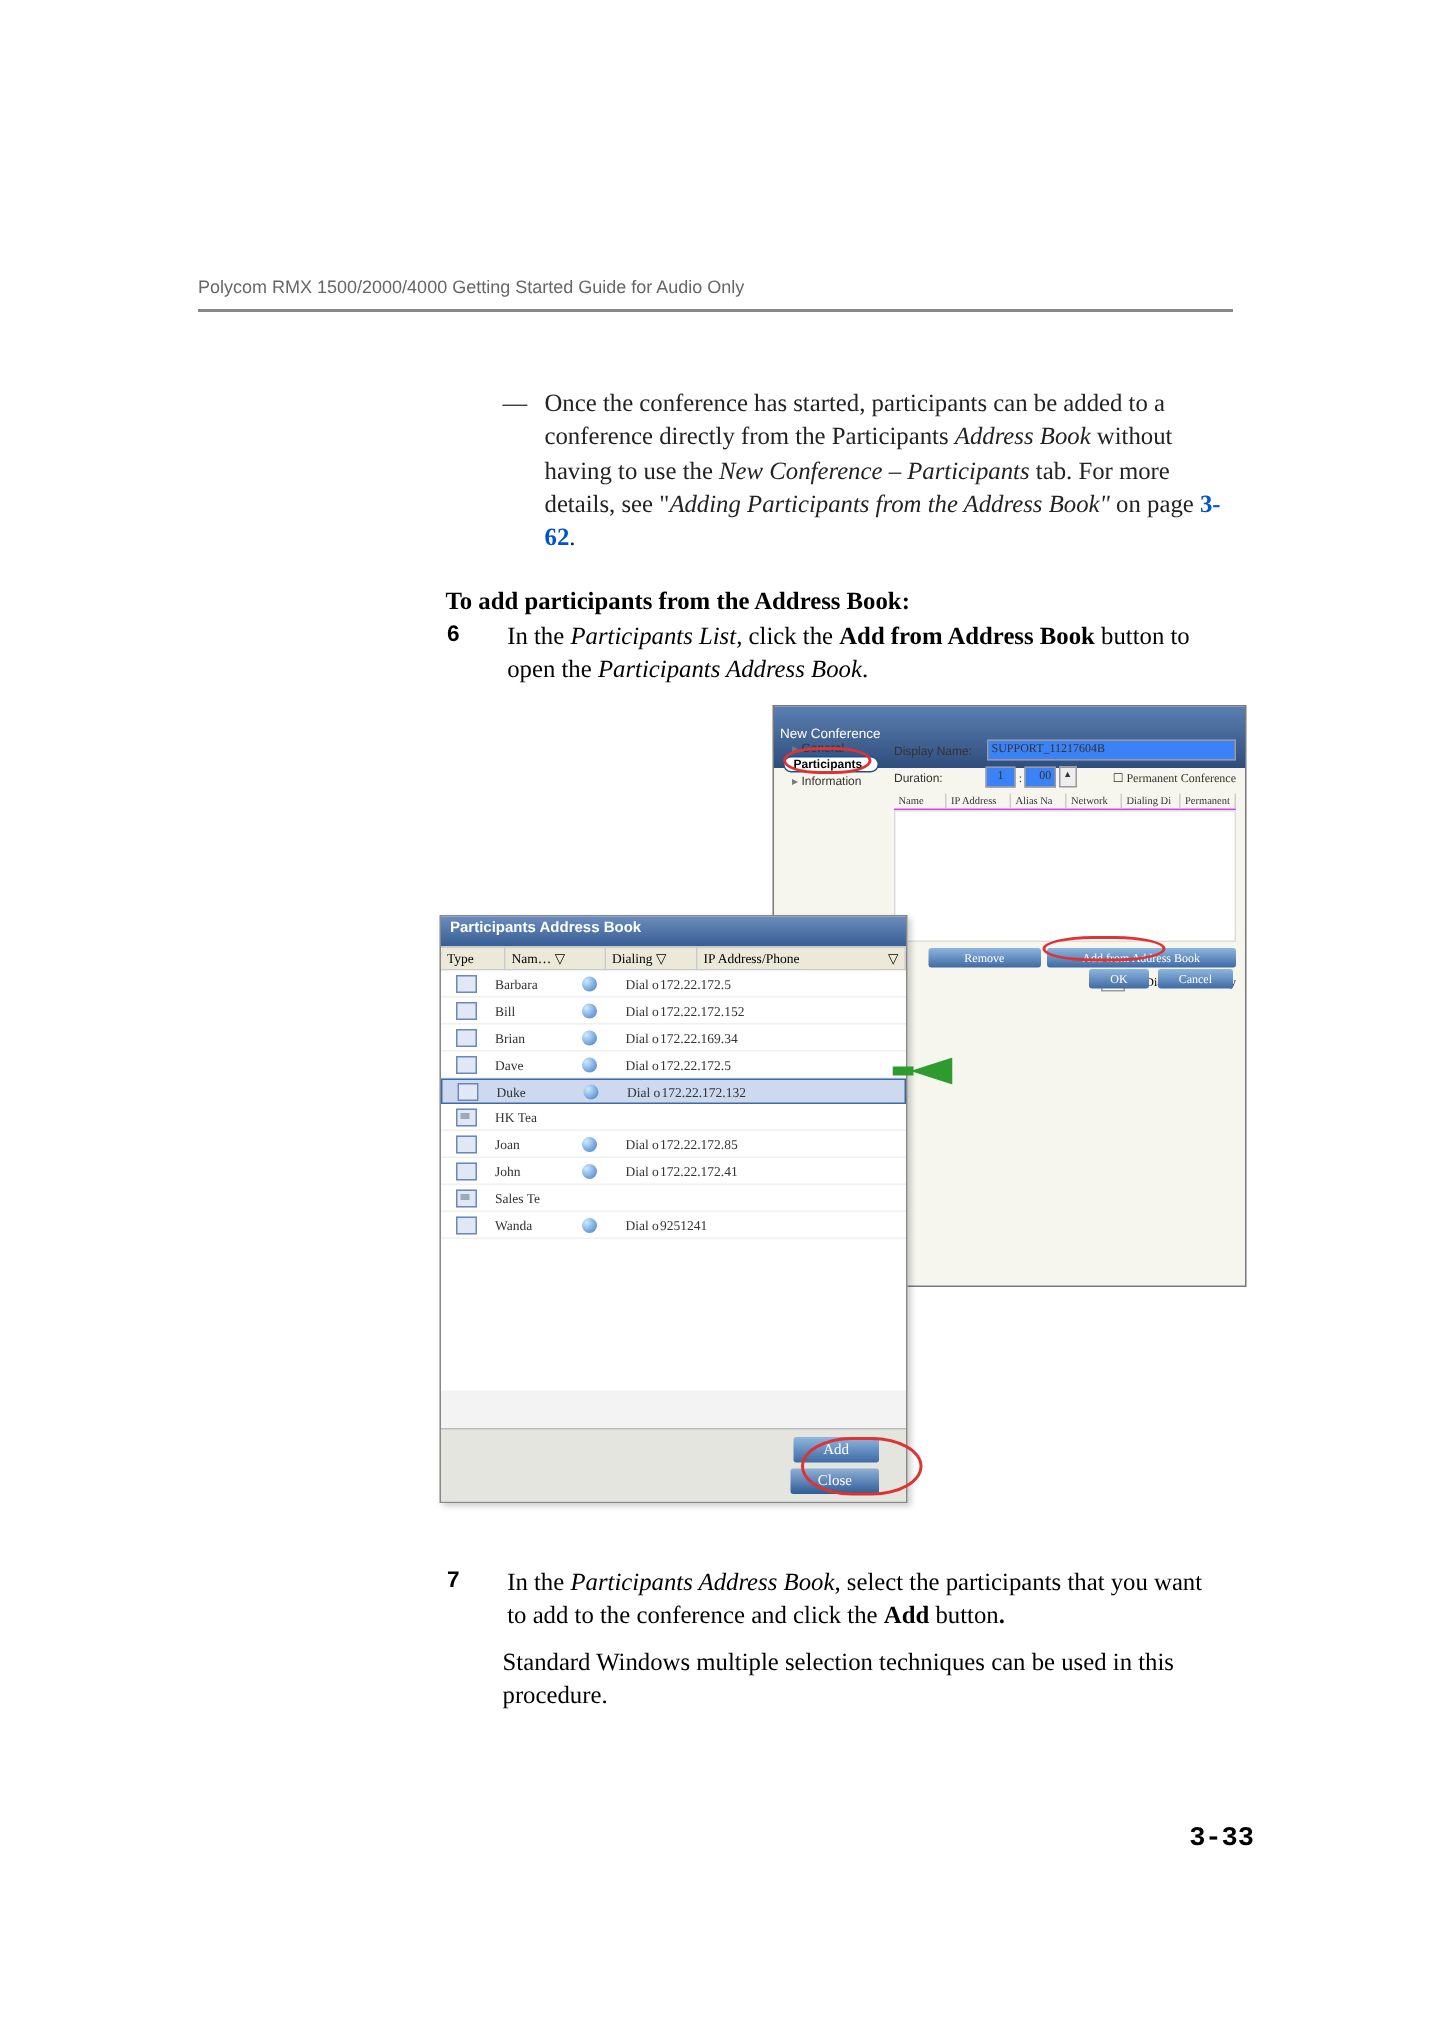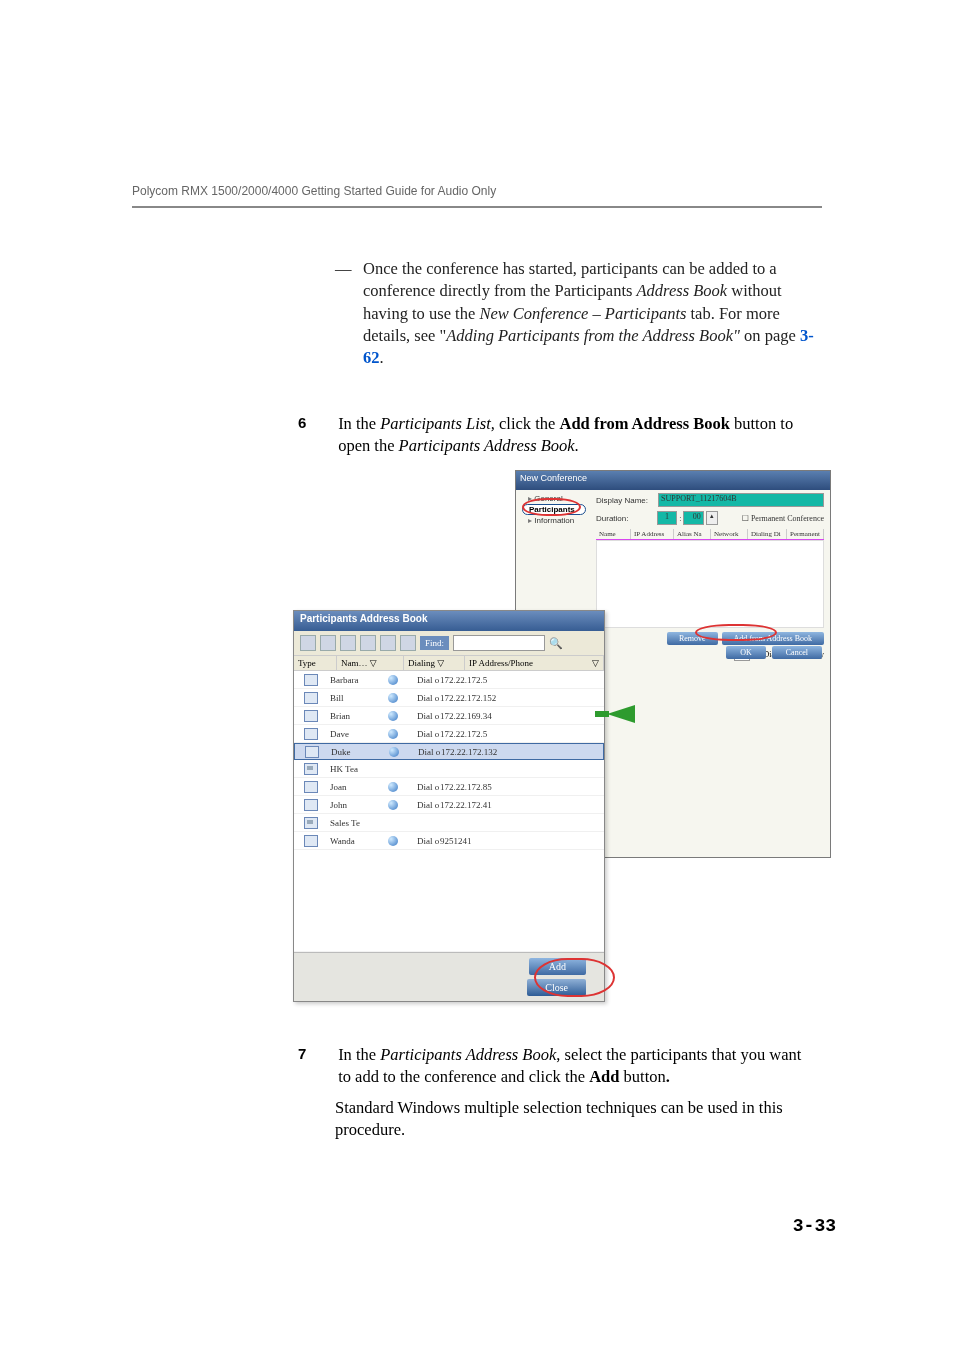--- a/index.html
+++ b/index.html
@@ -14,31 +14,31 @@
   .step6-row{position:absolute;left:298px;top:413px;width:524px;font-size:16.5px;line-height:1.35;font-family:"Book Antiqua","Palatino Linotype",Georgia,serif}
   .step-no{display:inline-block;width:36px;font-family:Verdana,Arial,sans-serif;font-weight:bold;font-size:15px;vertical-align:top}
   .step-txt{display:inline-block;width:480px;vertical-align:top}
   .link{color:#0055cc;font-weight:bold}
   b,strong{font-weight:bold}
   em,i{font-style:italic}
 
   
   .shot{position:absolute;left:293px;top:470px;width:536px;height:530px}
   .dlg-back{position:absolute;left:222px;top:0;width:314px;height:386px;background:#f6f6ef;border:1px solid #7a7a7a}
-  .dlg-title{height:15px;background:linear-gradient(#5a7fb0,#2e4d7d);color:#fff;font:9px Tahoma,Arial,sans-serif;padding:2px 4px}
+  .dlg-title{height:15px;background:linear-gradient(#5a7fb0,#2e4d7d);color:#fff;font:9px Tahoma,Arial,sans-serif;padding:13px 4px}
   .dlg-nav{position:absolute;left:6px;top:22px;width:64px}
   .nav-item{font:8px Tahoma,Arial,sans-serif;color:#333;padding:1px 0 1px 6px}
   .nav-sel{border:1px solid #1b4f8f;border-radius:8px;color:#000;font-weight:bold;background:#fff;padding:0 6px}
   .frm-area{position:absolute;left:80px;top:22px;right:6px}
   .frm-row{display:flex;align-items:center;font:8px Tahoma,Arial,sans-serif;color:#333;margin-bottom:4px}
   .frm-lab{width:62px}
-  .frm-inp{border:1px solid #999;background:#14b8a6;height:12px;flex:1;padding:0 2px;font:8px Tahoma}
+  .frm-inp{border:1px solid #999;background:#3b82f6;height:12px;flex:1;padding:0 2px;font:8px Tahoma}
   .mini-grid-head{display:flex;font:7px Tahoma;color:#333;border-bottom:1px solid #d946ef;margin-top:4px}
   .mini-grid-head div{border-right:1px solid #ccc;padding:1px 3px}
-  .btn-sm{background:linear-gradient(#8fb6e0,#3f6aa3);color:#fff;font:8px Tahoma;border:none;border-radius:2px;padding:2px 12px}
+  .btn-sm{background:linear-gradient(#8fb6e0,#3f6aa3);color:#fff;font:8px Tahoma;border:none;border-radius:2px;padding:2px 24px}
   .btn-grp{position:absolute;right:8px;top:175px;display:flex;gap:6px}
   .btn-ok{background:linear-gradient(#8fb6e0,#3f6aa3);color:#fff;font:8px Tahoma;border:none;border-radius:2px;padding:2px 14px}
 
   .pab{position:absolute;left:0;top:140px;width:310px;height:390px;background:#f3f3f3;border:1px solid #888;box-shadow:2px 2px 4px rgba(0,0,0,0.2)}
   .pab-title{background:linear-gradient(#6b8dbd,#375d93);color:#fff;font:bold 10px Tahoma,Arial,sans-serif;height:16px;padding:2px 6px}
   .pab-toolbar{display:flex;align-items:center;gap:4px;padding:4px 6px;background:#ece9d8}
   .tb-ico{width:14px;height:14px;background:#cfd6e4;border:1px solid #9aa;display:inline-block}
   .find-lab{font:9px Tahoma;color:#fff;background:#6b8dbd;padding:2px 5px}
   .find-inp{border:1px solid #999;background:#fff;height:14px;width:90px}
   .mag{width:14px;height:14px;display:inline-flex;align-items:center;justify-content:center;font-size:11px;color:#5577aa}
@@ -79,20 +79,21 @@
 
   <div class="body-col">
     <div class="bullet-row">
       <div class="bullet-dash">—</div>
       <div class="bullet-txt">
         <span>Once the conference has started, participants can be added to a conference directly from the Participants </span><i>Address Book</i><span> without having to use the </span><i>New Conference – Participants</i><span> tab. For more details, see "</span><i>Adding Participants from the Address Book"</i><span> on page </span><span class="link">3-62</span><span>.</span>
       </div>
     </div>
   </div>
 
+  <div class="subhead">To add participants from the Address Book:</div>
 
   <div class="step6-row">
     <span class="step-no">6</span>
     <span class="step-txt">
       <span>In the </span><i>Participants List,</i><span> click the </span><b>Add from Address Book</b><span> button to open the </span><i>Participants Address Book</i><span>.</span>
     </span>
   </div>
 
   <div class="shot">
 
@@ -141,31 +142,20 @@
         <button class="btn-ok">OK</button>
         <button class="btn-ok">Cancel</button>
       </div>
     </div>
 
     <div class="oval ov-part"></div>
     <div class="oval ov-addfrom"></div>
 
     <div class="pab">
       <div class="pab-title">Participants Address Book</div>
-      <div class="pab-toolbar">
-        <span class="tb-ico"></span>
-        <span class="tb-ico"></span>
-        <span class="tb-ico"></span>
-        <span class="tb-ico"></span>
-        <span class="tb-ico"></span>
-        <span class="tb-ico"></span>
-        <span class="find-lab">Find:</span>
-        <span class="find-inp"></span>
-        <span class="mag">🔍</span>
-      </div>
       <div class="pab-head">
         <div style="width:34px">Type</div>
         <div style="width:58px"><span>Nam…</span> ▽</div>
         <div style="width:52px"><span>Dialing</span> ▽</div>
         <div style="flex:1"><span>IP Address/Phone</span><span style="float:right">▽</span></div>
       </div>
       <div class="pab-rows" id="pab-rows">
           <div class="pab-row">
             <div class="cell-type">
               <span class="ico-card"></span>

